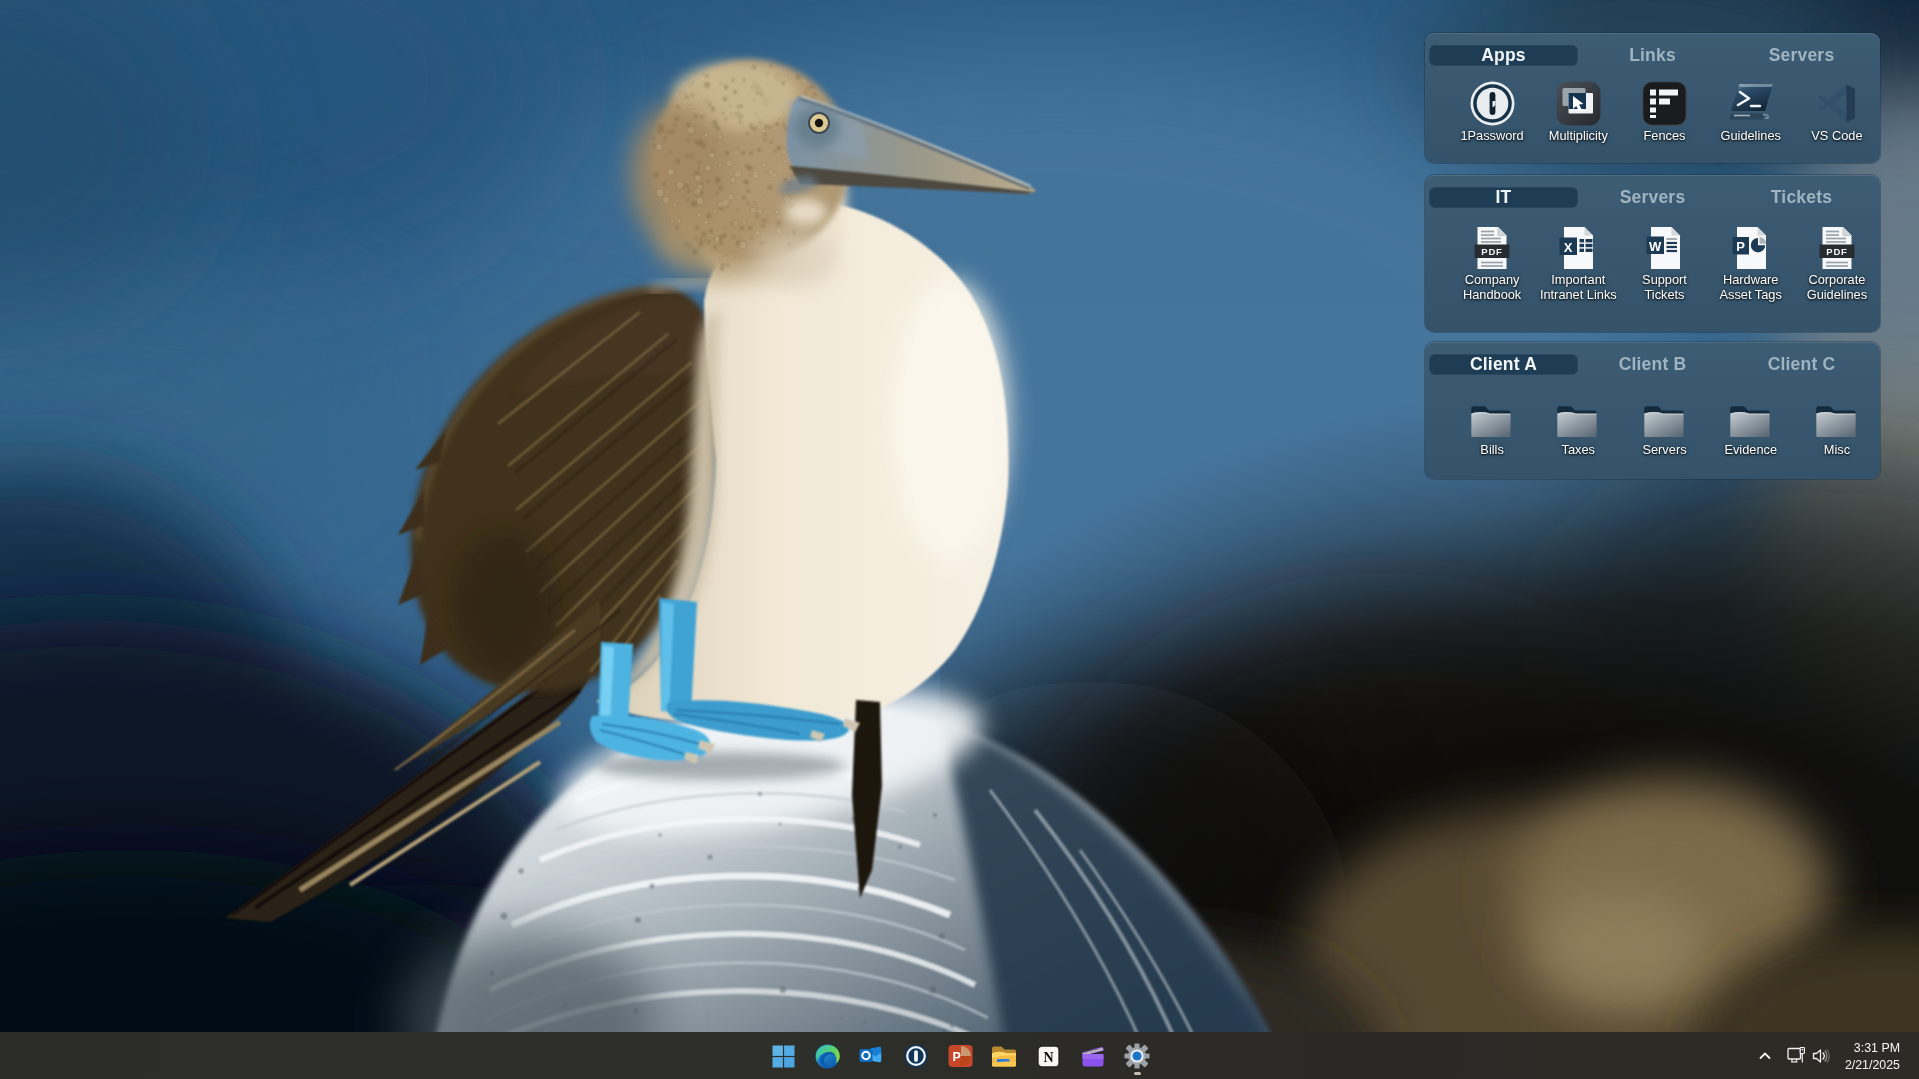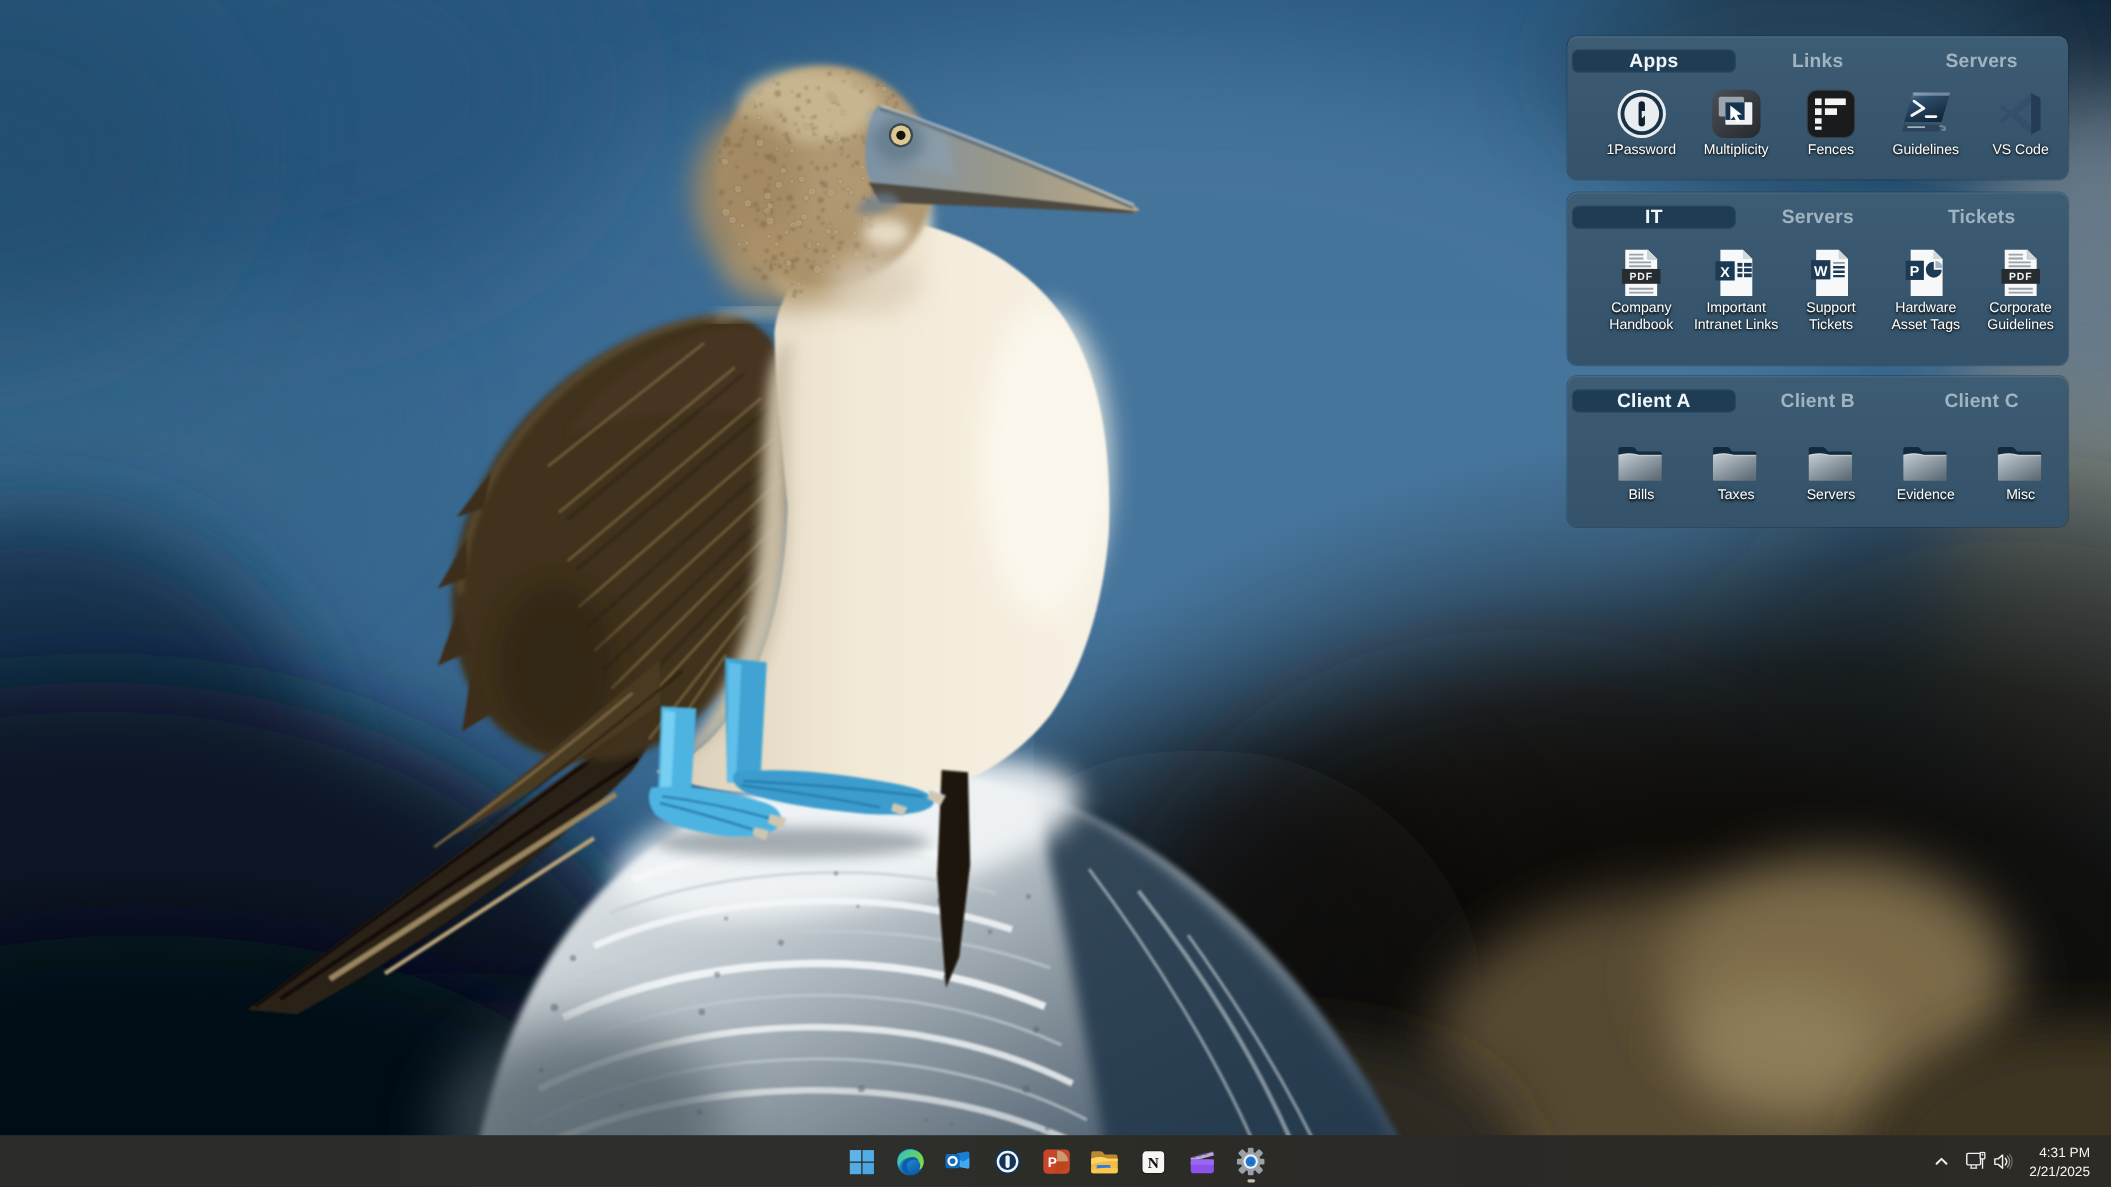--- a/index.html
+++ b/index.html
@@ -1027,18 +1027,18 @@
 <rect x="14.6" y="1.8" width="1.4" height="1.6" fill="#f2f2f2"></rect>
 <path d="M15.3,6.5 L15.3,15.5" stroke="#f2f2f2" stroke-width="1.2"></path>
 </svg>
 <svg width="20" height="16" viewBox="0 0 20 16" style="position:absolute;left:1812px;top:16px;">
 <path d="M1.5,5.5 L4.5,5.5 L8.5,2 L8.5,14 L4.5,10.5 L1.5,10.5 Z" fill="none" stroke="#f2f2f2" stroke-width="1.3" stroke-linejoin="round"></path>
 <path d="M11,5 a4.5,4.5 0 0 1 0,6" fill="none" stroke="#f2f2f2" stroke-width="1.3" stroke-linecap="round"></path>
 <path d="M13,3 a7.5,7.5 0 0 1 0,10" fill="none" stroke="#9a9a98" stroke-width="1.2" stroke-linecap="round"></path>
 <path d="M15,1.5 a10.5,10.5 0 0 1 0,13" fill="none" stroke="#6f6f6d" stroke-width="1.1" stroke-linecap="round"></path>
 </svg>
     <div class="clock">
-          <div>4:31 PM</div>
+          <div>3:31 PM</div>
           <div>2/21/2025</div>
         </div>
   </div>
 </div>
 </div>
 
 </body></html>

